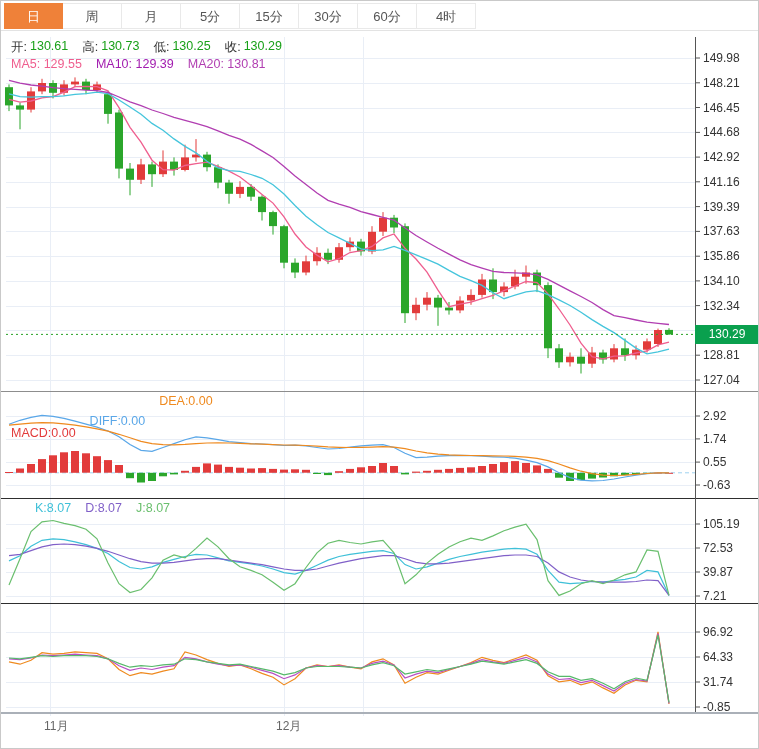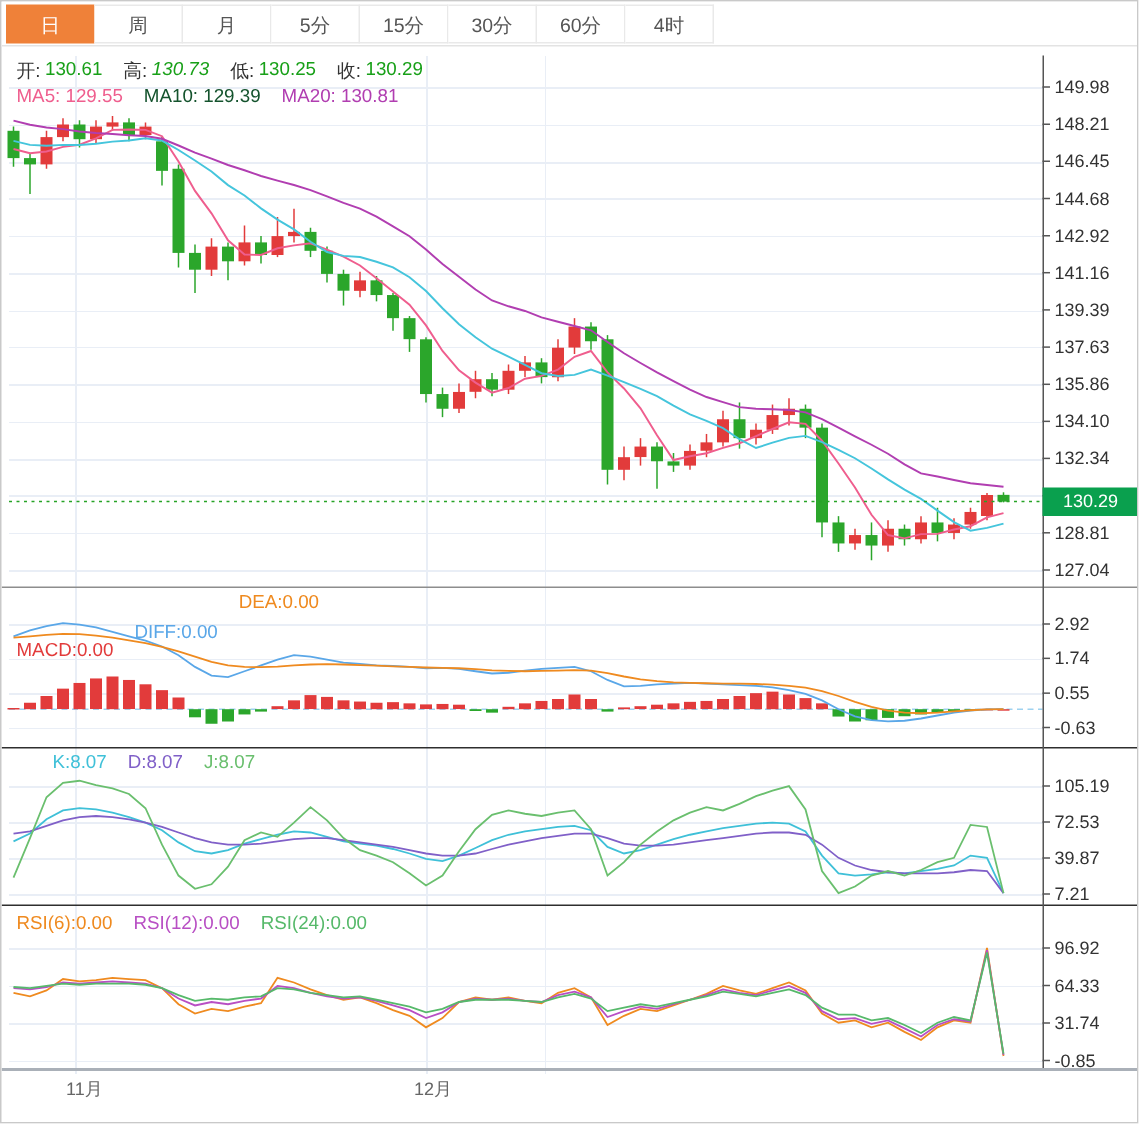--- a/index.html
+++ b/index.html
@@ -327,50 +327,45 @@
       <text x="275" y="729" fill="#666666" font-size="12">12月</text>
     </svg>
 
   <div class="row ohlc-row">
     <span class="pair">
       <span class="ohlc-label">开:</span>
       <span style="color: rgb(24, 160, 24);">130.61</span>
     </span>
     <span class="pair">
       <span class="ohlc-label">高:</span>
-      <span style="color: rgb(24, 160, 24); font-style: italic;">130.73</span>
+      <span style="color: rgb(24, 160, 24);">130.73</span>
     </span>
     <span class="pair">
       <span class="ohlc-label">低:</span>
       <span style="color: rgb(24, 160, 24);">130.25</span>
     </span>
     <span class="pair">
       <span class="ohlc-label">收:</span>
       <span style="color: rgb(24, 160, 24);">130.29</span>
     </span>
   </div>
 
   <div class="row ma-row">
     <span style="color: rgb(239, 94, 142);">MA5: 129.55</span>
-    <span style="color: #14532d;">MA10: 129.39</span>
+    <span style="color: #a21caf;">MA10: 129.39</span>
     <span style="color: rgb(177, 62, 177);">MA20: 130.81</span>
   </div>
 
   <div class="row macd-row">
     <span style="color: rgb(226, 59, 59); margin-top: 32px;">MACD:0.00</span>
     <span style="color: rgb(90, 167, 232); margin-top: 20px;">DIFF:0.00</span>
     <span style="color: rgb(239, 138, 31);">DEA:0.00</span>
   </div>
 
   <div class="row kdj-row">
     <span style="color: rgb(63, 192, 216); margin-left: 24px;">K:8.07</span>
     <span style="color: rgb(128, 96, 200);">D:8.07</span>
     <span style="color: rgb(106, 191, 110);">J:8.07</span>
   </div>
 
-  <div class="row rsi-row">
-    <span style="color: rgb(239, 138, 31);">RSI(6):0.00</span>
-    <span style="color: rgb(184, 79, 196);">RSI(12):0.00</span>
-    <span style="color: rgb(86, 185, 106);">RSI(24):0.00</span>
-  </div>
 
   <div class="badge" style="background-color: rgb(10, 160, 78);">130.29</div>
 </div>
 
 </body></html>

